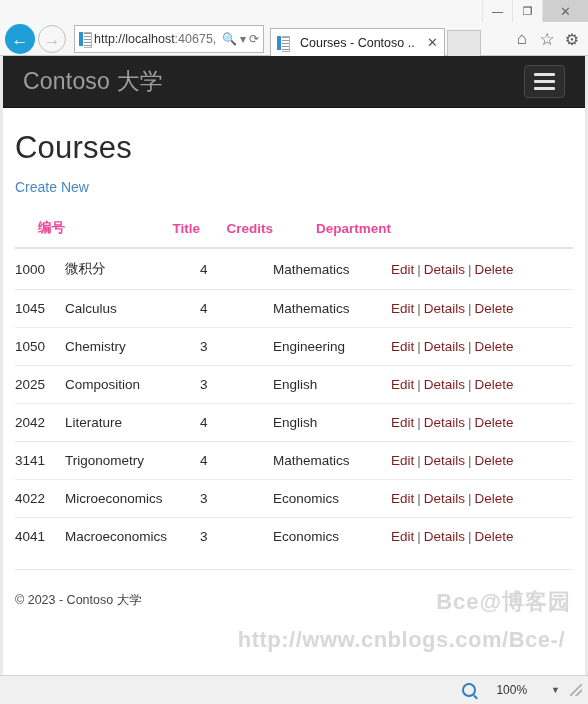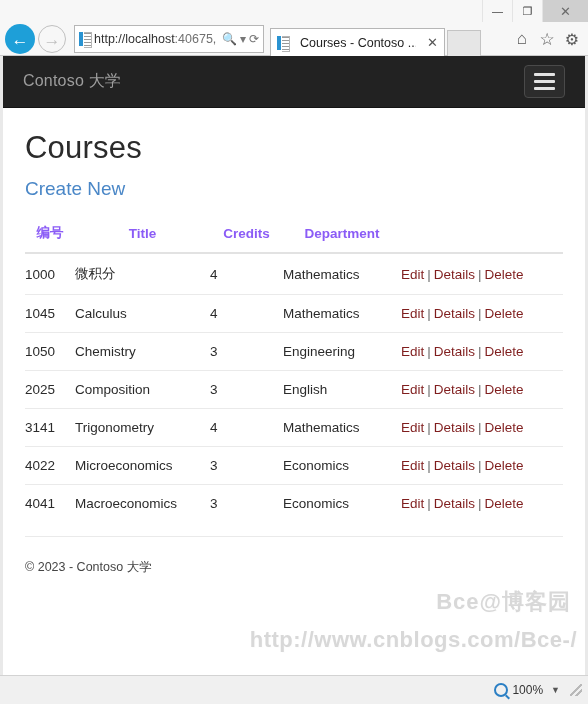--- a/index.html
+++ b/index.html
@@ -105,44 +105,44 @@
 
   
   #site-navbar {
     background: #222222;
     height: 52px;
     display: flex; align-items: center; justify-content: space-between;
     padding: 0 20px;
     border-bottom: 1px solid #141414;
   }
   #brand {
-    color: #9d9d9d; font-size: 16px; letter-spacing: .2px;
+    color: #9d9d9d; font-size: 23px; letter-spacing: .2px;
   }
   #navbar-toggle {
     border: 1px solid #4a4a4a; border-radius: 4px;
     padding: 7px 9px; display: flex; flex-direction: column; gap: 4px;
     background: #2c2c2c;
   }
   #navbar-toggle .bar { width: 21px; height: 3px; background: #e3e3e3; border-radius: 1px; }
 
   
-  #page-container { padding: 0 22px; }
+  #page-container { padding: 0 12px; }
   #page-title {
     font-size: 31px; font-weight: normal; color: #2b2b2b;
     margin: 22px 0 12px 0; letter-spacing: .2px;
   }
   #create-new-link {
-    color: #4a87c7; font-size: 19px; text-decoration: none; display: inline-block;
+    color: #4a87c7; font-size: 14px; text-decoration: none; display: inline-block;
     margin-bottom: 16px;
   }
 
   
   #courses-table { width: 100%; border-collapse: collapse; font-size: 13.5px; }
   #courses-table thead th {
-    text-align: center; font-weight: bold; color: #8b5cf6;
+    text-align: right; font-weight: bold; color: #ec4899;
     padding: 8px 0 10px 0; border-bottom: 2px solid #e2e2e2;
     font-size: 13.5px;
   }
   #courses-table tbody td {
     padding: 11px 0; border-top: 1px solid #eaeaea; color: #2b2b2b;
     vertical-align: middle;
   }
   #courses-table tbody tr:first-child td { border-top: none; }
   .col-id    { width: 50px; }
   .col-title { width: 135px; }
@@ -155,29 +155,29 @@
   #footer-rule { border-top: 1px solid #eaeaea; margin: 14px 0 0 0; }
   #site-footer { padding: 22px 0 0 0; font-size: 12.5px; color: #454545; }
 
   
   .watermark {
     position: absolute; color: #d8d8d8; font-weight: bold;
     pointer-events: none; white-space: nowrap;
     text-shadow: 1px 1px 0 #fdfdfd;
   }
   #watermark-handle { right: 14px; bottom: 58px; font-size: 22px; letter-spacing: 1px; }
-  #watermark-url { right: 8px; bottom: 22px; font-size: 22px; letter-spacing: .5px; }
+  #watermark-url { right: 20px; bottom: 22px; font-size: 22px; letter-spacing: .5px; }
 
   
   #status-bar {
     height: 29px; background: #f0f0f0; border-top: 1px solid #d3d3d3;
     display: flex; align-items: center; justify-content: flex-end;
     padding-right: 6px; gap: 6px; flex: 0 0 auto;
   }
-  #zoom-control { display: flex; align-items: center; gap: 4px; font-size: 12px; color: #333; }
+  #zoom-control { display: flex; align-items: center; gap: 20px; font-size: 12px; color: #333; }
   #zoom-icon {
     width: 14px; height: 14px; border-radius: 50%;
     border: 2px solid #2b7fc4; position: relative; display:inline-block;
   }
   #zoom-icon::after {
     content:""; position:absolute; right:-4px; bottom:-3px;
     width: 5px; height: 2px; background:#2b7fc4; transform: rotate(45deg);
   }
   #zoom-caret { font-size: 9px; color: #555; margin-left: 4px; }
   #resize-grip {
@@ -282,20 +282,27 @@
               <td class="col-act"><a href="#" class="row-link">Edit</a><span class="sep">|</span><a href="#" class="row-link">Details</a><span class="sep">|</span><a href="#" class="row-link">Delete</a></td>
             </tr>
             <tr>
               <td class="col-id">2025</td>
               <td class="col-title">Composition</td>
               <td class="col-cred">3</td>
               <td class="col-dept">English</td>
               <td class="col-act"><a href="#" class="row-link">Edit</a><span class="sep">|</span><a href="#" class="row-link">Details</a><span class="sep">|</span><a href="#" class="row-link">Delete</a></td>
             </tr>
             <tr>
+              <td class="col-id">2042</td>
+              <td class="col-title">Literature</td>
+              <td class="col-cred">4</td>
+              <td class="col-dept">English</td>
+              <td class="col-act"><a href="#" class="row-link">Edit</a><span class="sep">|</span><a href="#" class="row-link">Details</a><span class="sep">|</span><a href="#" class="row-link">Delete</a></td>
+            </tr>
+            <tr>
               <td class="col-id">3141</td>
               <td class="col-title">Trigonometry</td>
               <td class="col-cred">4</td>
               <td class="col-dept">Mathematics</td>
               <td class="col-act"><a href="#" class="row-link">Edit</a><span class="sep">|</span><a href="#" class="row-link">Details</a><span class="sep">|</span><a href="#" class="row-link">Delete</a></td>
             </tr>
             <tr>
               <td class="col-id">4022</td>
               <td class="col-title">Microeconomics</td>
               <td class="col-cred">3</td>

